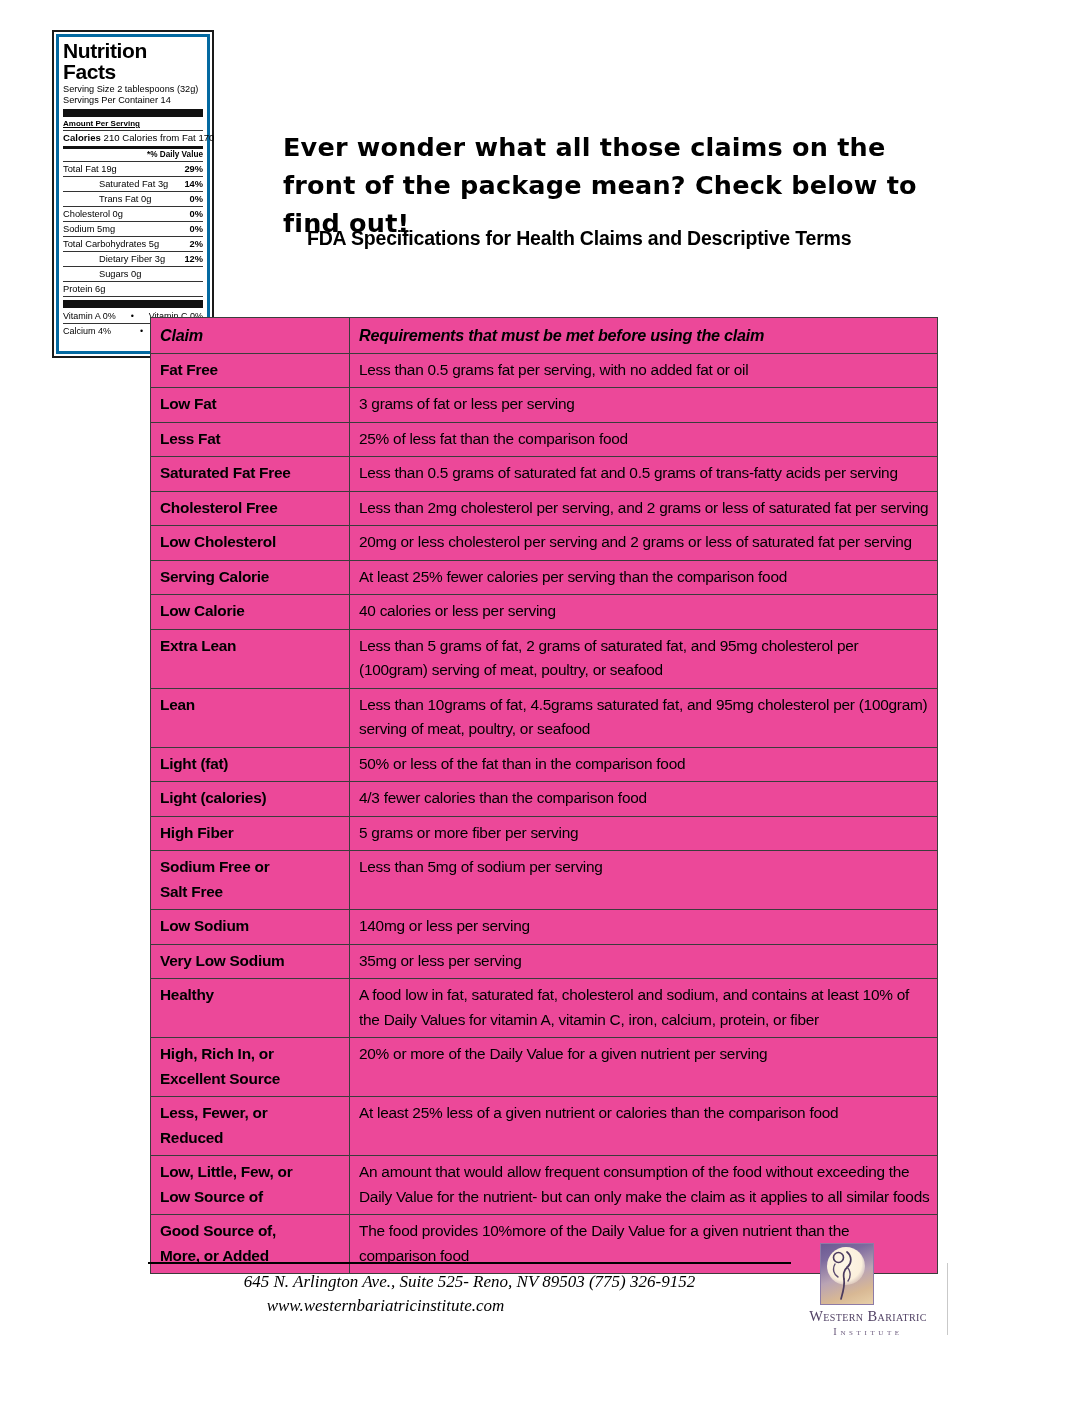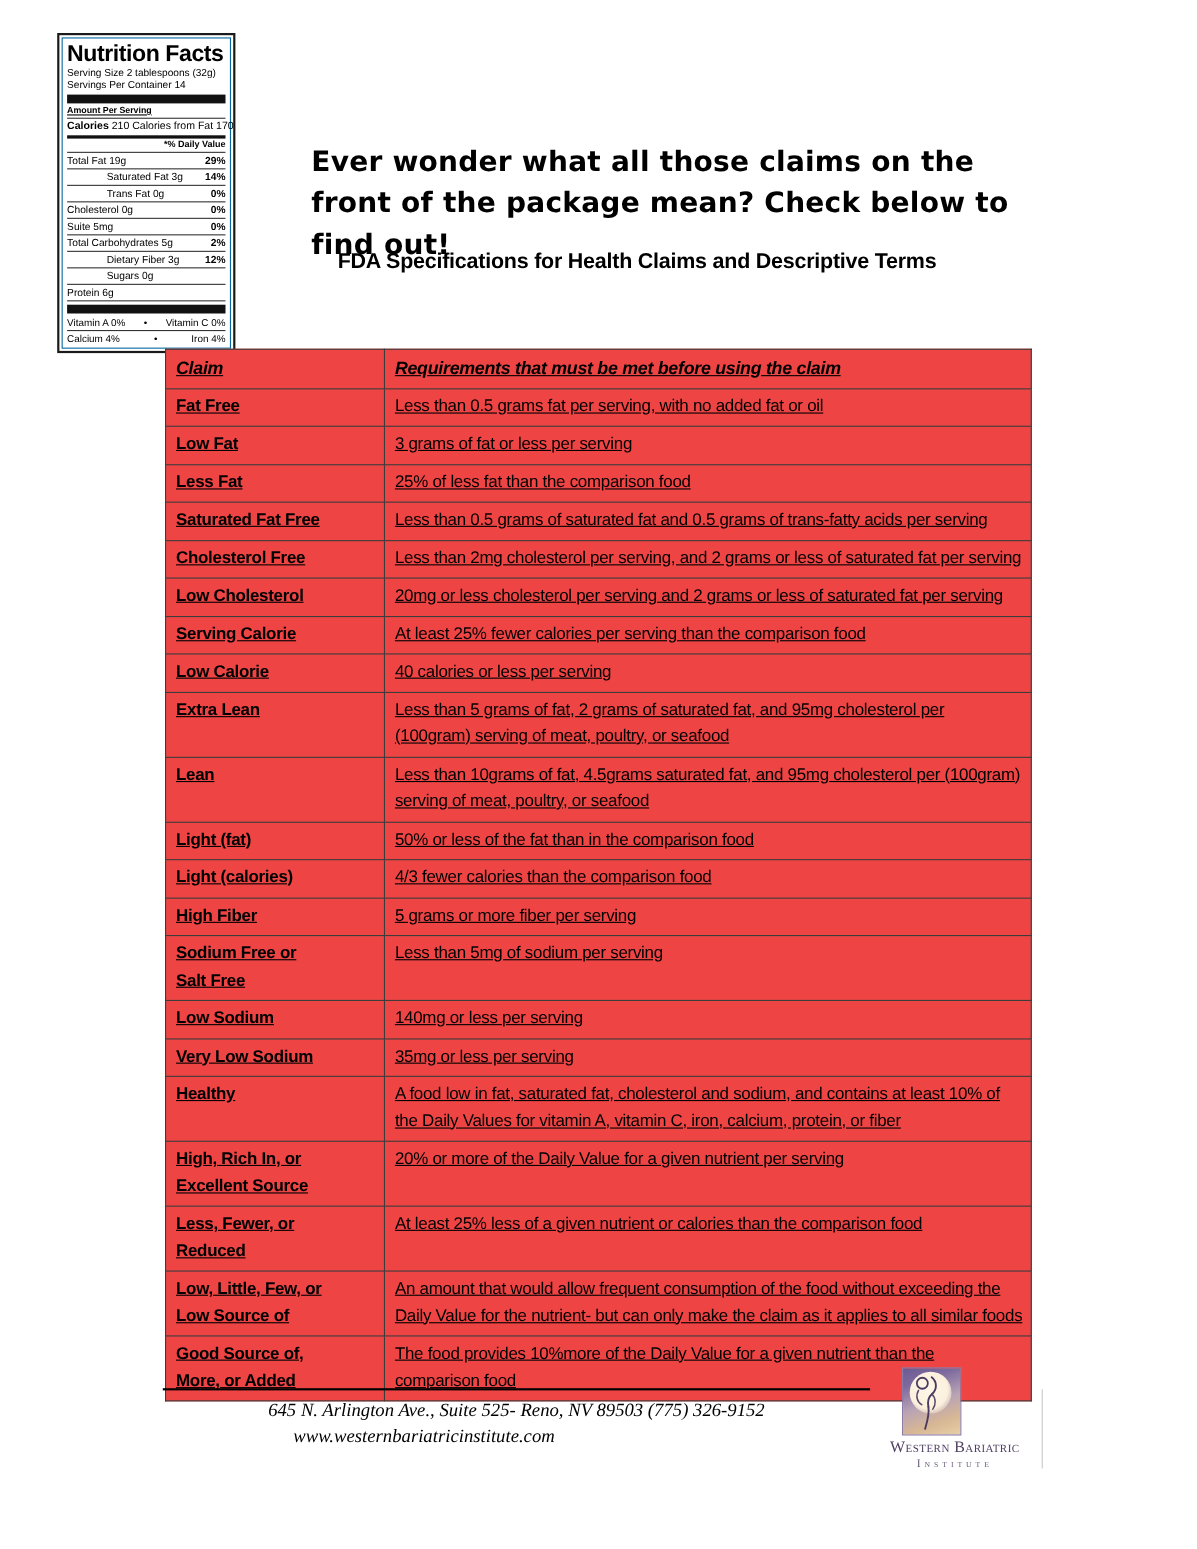--- a/index.html
+++ b/index.html
@@ -21,22 +21,22 @@
     position: absolute;
     left: 52px;
     top: 30px;
     width: 162px;
     border: 2px solid #1a1a1a;
     background: #ffffff;
     padding: 2px;
     box-sizing: border-box;
   }
   .nf-inner {
-    border: 1px solid #0369a1;
-    padding: 3px 4px 2px 4px;
+    border: 3px solid #0369a1;
+    padding: 3px 4px 14px 4px;
   }
   .nf-title {
     font-family: "Liberation Sans", sans-serif;
     font-weight: bold;
     font-size: 21px;
     letter-spacing: -0.4px;
     line-height: 1;
     text-align: left;
     margin: 0 0 2px 0;
     transform: scaleX(1.0);
@@ -131,22 +131,21 @@
   }
 
   
   .claims-table {
     position: absolute;
     left: 150px;
     top: 317px;
     width: 787px;
     border-collapse: collapse;
     table-layout: fixed;
-    background: #ef4444;
-    text-decoration: underline;
+    background: #ec4899;
   }
   .claims-table col.c1 { width: 199px; }
   .claims-table col.c2 { width: 588px; }
   .claims-table td {
     border: 1px solid #3c3c3c;
     vertical-align: top;
     padding: 4px 7px 5px 9px;
     font-family: "Liberation Sans", sans-serif;
     font-size: 15.4px;
     line-height: 24.5px;
@@ -285,21 +284,21 @@
           <span class="nm">Trans Fat 0g</span>
           <span class="pc">0%</span>
         </div>
         <div class="nf-rule-thin"></div>
         <div class="nf-row b">
           <span class="nm">Cholesterol 0g</span>
           <span class="pc">0%</span>
         </div>
         <div class="nf-rule-thin"></div>
         <div class="nf-row b">
-          <span class="nm">Suite 5mg</span>
+          <span class="nm">Sodium 5mg</span>
           <span class="pc">0%</span>
         </div>
         <div class="nf-rule-thin"></div>
         <div class="nf-row b">
           <span class="nm">Total Carbohydrates 5g</span>
           <span class="pc">2%</span>
         </div>
         <div class="nf-rule-thin"></div>
         <div class="nf-row indent">
           <span class="nm">Dietary Fiber 3g</span>

